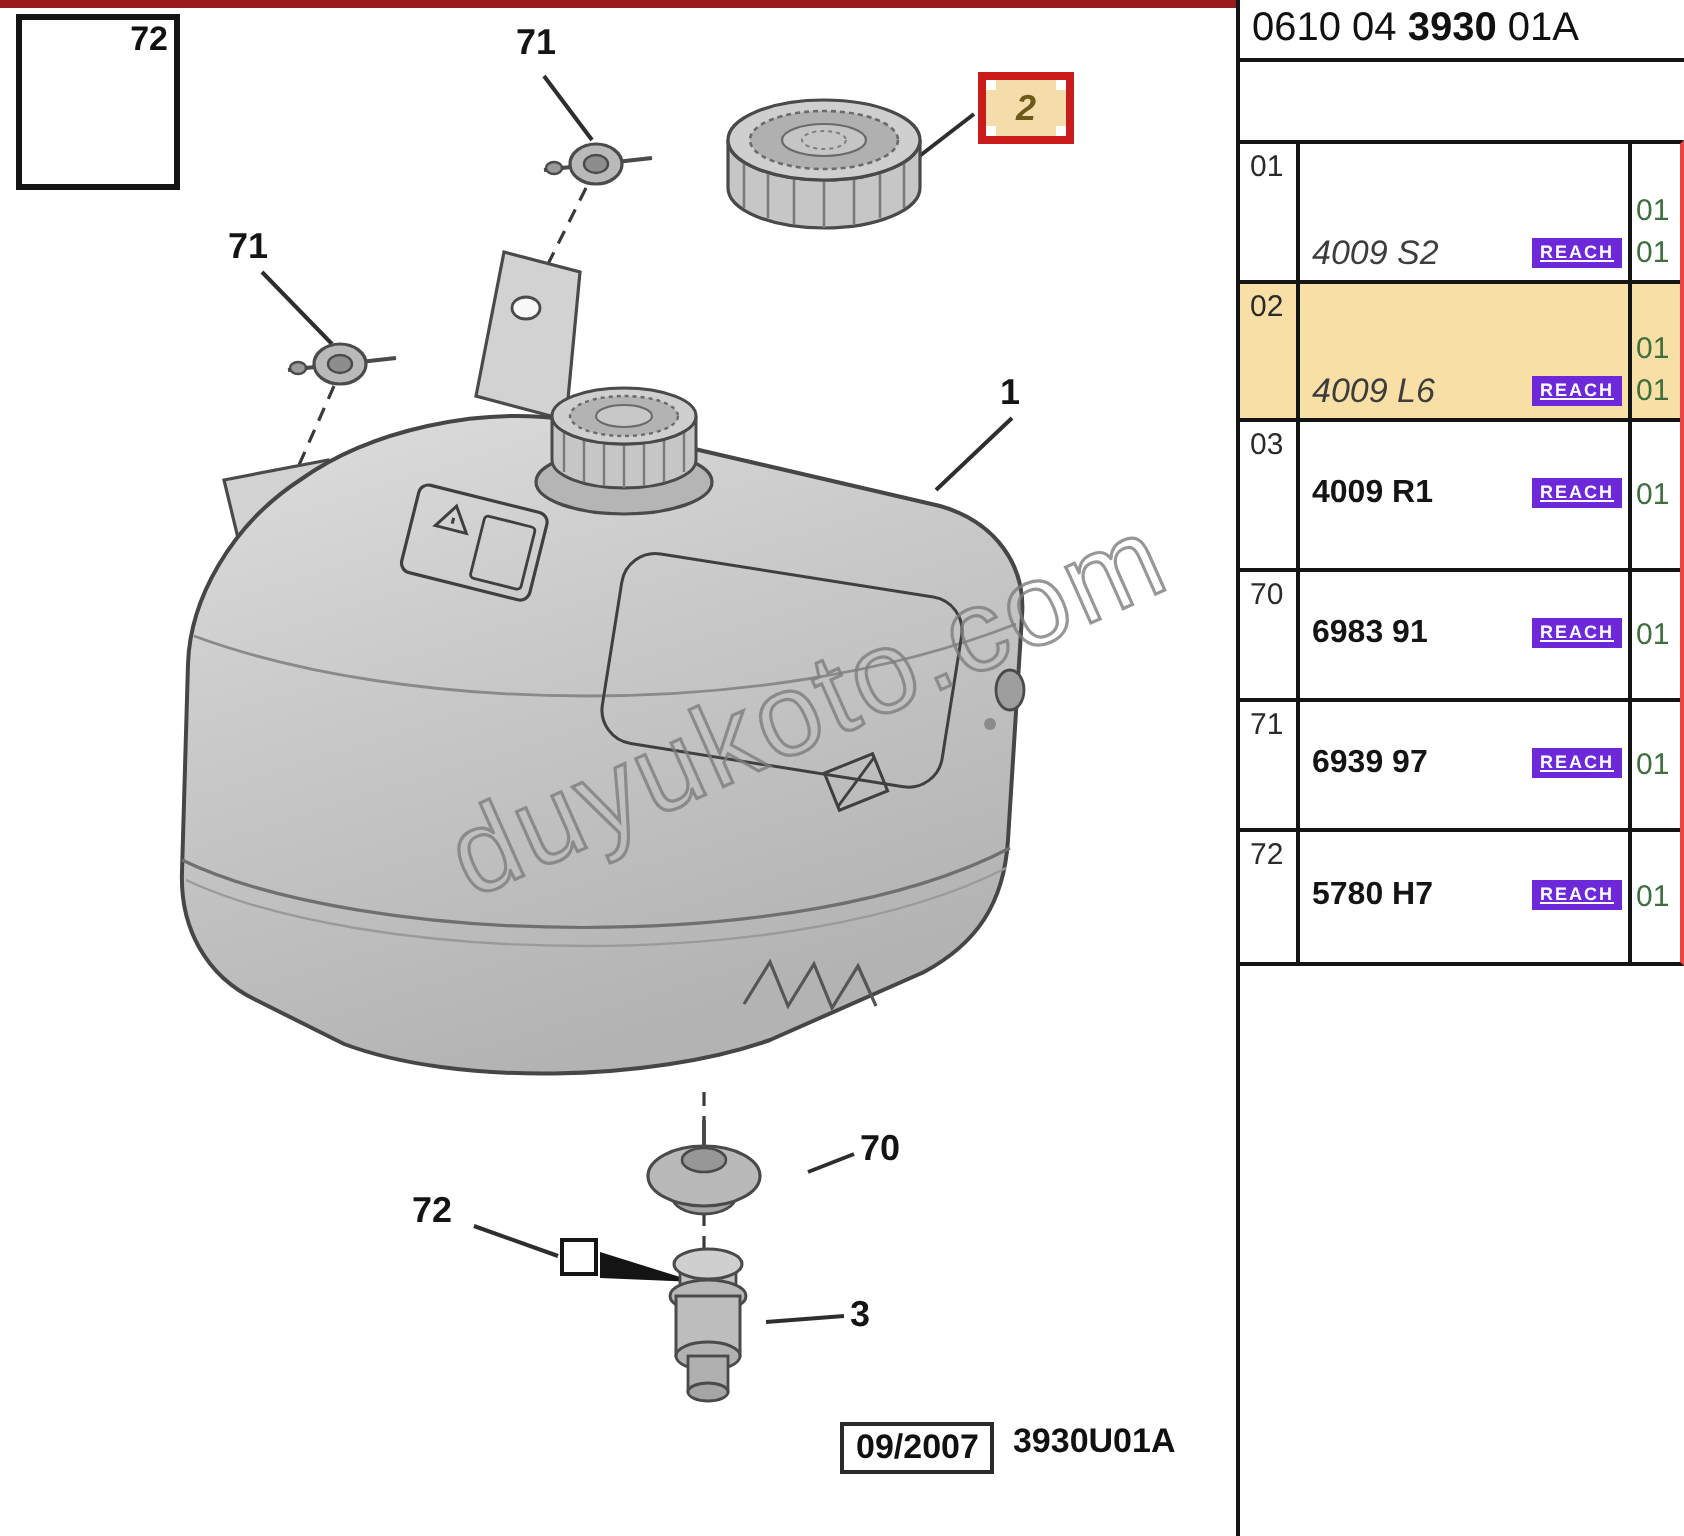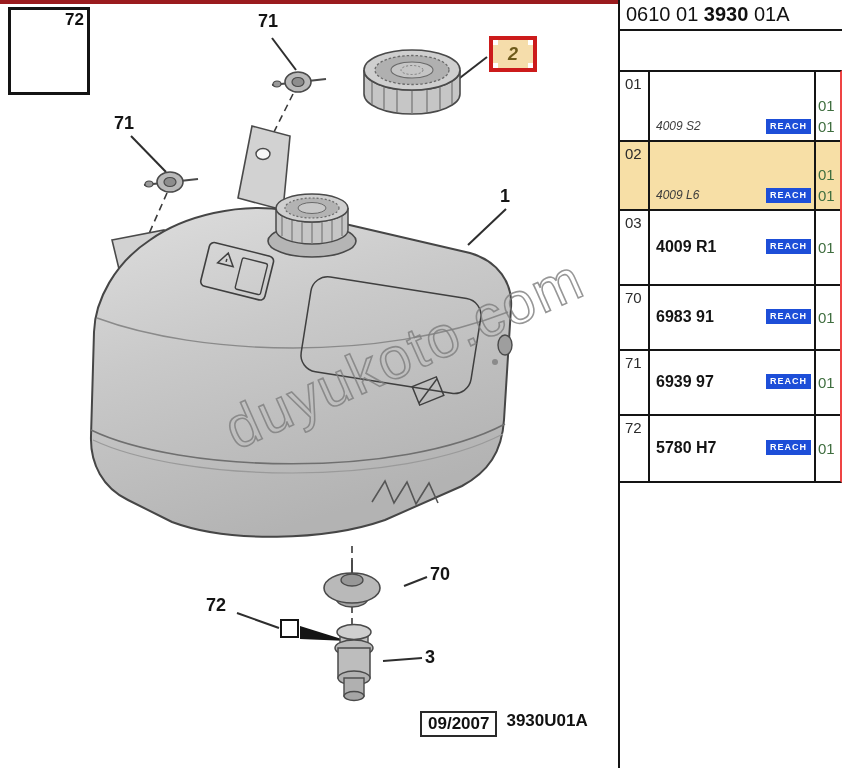--- a/index.html
+++ b/index.html
@@ -43,26 +43,26 @@
   .prow{display:flex;border-bottom:2px solid #141414;box-sizing:border-box;background:#fff;}
   .prow:last-child{border-bottom:none;}
   .prow.hl{background:#f7dfa6;}
   .cell-ref{width:30px;border-right:2px solid #141414;box-sizing:border-box;
             font-size:15px;color:#2b2b2b;padding:3px 0 0 5px;}
   .cell-desc{flex:1;border-right:2px solid #141414;box-sizing:border-box;position:relative;
              display:flex;flex-direction:column;padding:0 3px 3px 6px;}
   .cell-desc.two{justify-content:flex-end;}
   .cell-desc.one{justify-content:center;}
   .dline1{display:flex;align-items:center;line-height:21px;}
-  .part-italic{font-style:italic;font-size:12px;color:#3d3d3d;}
+  .part-italic{font-style:italic;font-size:17px;color:#3d3d3d;}
   .part-bold{font-weight:bold;font-size:16px;color:#141414;}
   .alt-name{font-weight:bold;font-style:italic;font-size:16px;color:#1d1d1d;
             text-align:right;line-height:21px;}
-  .reach{margin-left:auto;background:#1d4ed8;color:#ffffff;font-size:9px;font-weight:bold;
-         letter-spacing:1px;padding:3px 4px;line-height:1;}
+  .reach{margin-left:auto;background:#6d28d9;color:#ffffff;font-size:9px;font-weight:bold;
+         letter-spacing:1px;padding:3px 4px;line-height:1;text-decoration:underline;}
   .cell-qty{width:24px;box-sizing:border-box;font-size:15px;color:#3f6e3f;
             display:flex;flex-direction:column;align-items:flex-start;padding:0 0 3px 2px;}
   .cell-qty.two{justify-content:flex-end;}
   .cell-qty.one{justify-content:center;padding-bottom:0;}
   .cell-qty span{line-height:21px;}
 </style>
 </head>
 <body>
 
 <div class="top-red-line"></div>
@@ -225,21 +225,21 @@
   <div class="watermark">duyukoto.com</div>
 
   <div class="footer">
     <span class="footer-date">09/2007</span>
     <span class="footer-code">3930U01A</span>
   </div>
 </div>
 
 <div class="panel">
   <div class="panel-header">
-    <span>0610 01 </span><span class="bold">3930</span><span> 01A</span>
+    <span>0610 04 </span><span class="bold">3930</span><span> 01A</span>
   </div>
   <div class="panel-gap"></div>
 
   <div class="ptable">
 
     <div class="prow" style="height:70px">
       <div class="cell-ref">01</div>
       <div class="cell-desc two">
         <div class="dline1">
           <span class="part-italic">4009 S2</span>

